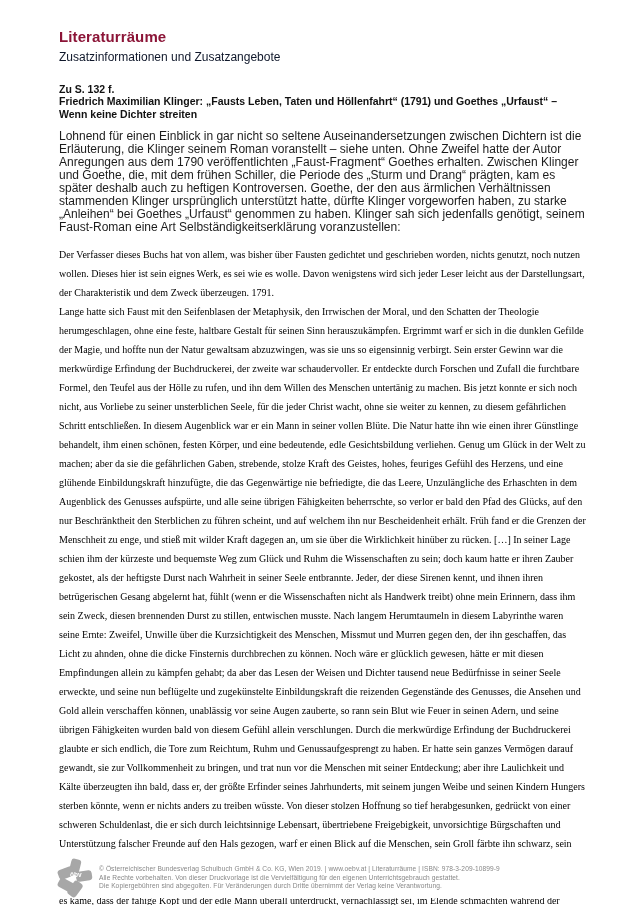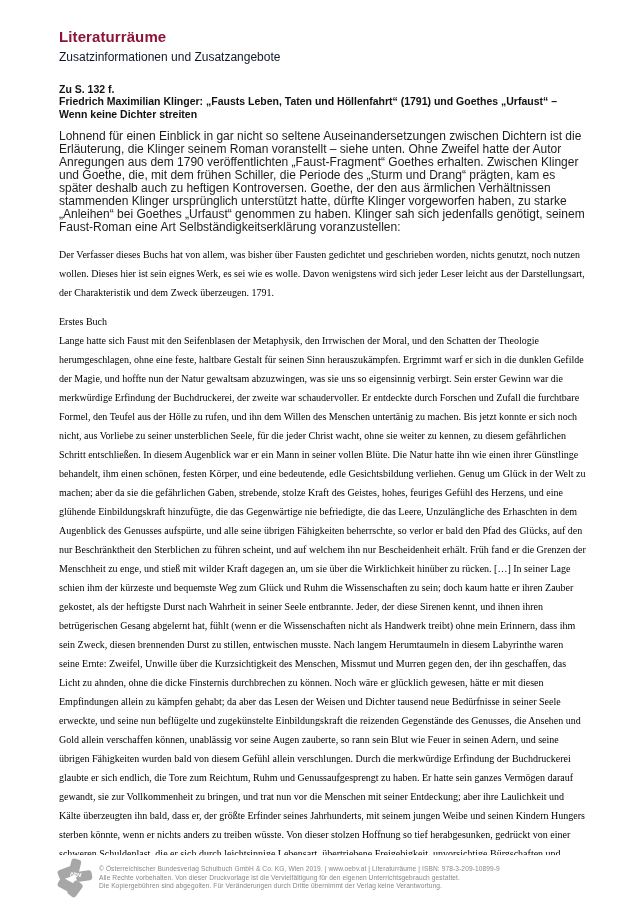--- a/index.html
+++ b/index.html
@@ -102,21 +102,20 @@
     <main>
       <p class="pageref">Zu S. 132 f.</p>
 
       <h1 class="doc-title"><span>Friedrich Maximilian Klinger: „Fausts Leben, Taten und Höllenfahrt“ (1791) und Goethes „Urfaust“ –</span><br><span>Wenn keine Dichter streiten</span></h1>
 
       <p class="sans">Lohnend für einen Einblick in gar nicht so seltene Auseinandersetzungen zwischen Dichtern ist die Erläuterung, die Klinger seinem Roman voranstellt – siehe unten. Ohne Zweifel hatte der Autor Anregungen aus dem 1790 veröffentlichten „Faust-Fragment“ Goethes erhalten. Zwischen Klinger und Goethe, die, mit dem frühen Schiller, die Periode des „Sturm und Drang“ prägten, kam es später deshalb auch zu heftigen Kontroversen. Goethe, der den aus ärmlichen Verhältnissen stammenden Klinger ursprünglich unterstützt hatte, dürfte Klinger vorgeworfen haben, zu starke „Anleihen“ bei Goethes „Urfaust“ genommen zu haben. Klinger sah sich jedenfalls genötigt, seinem Faust-Roman eine Art Selbständigkeitserklärung voranzustellen:</p>
 
       <p class="serif quote">Der Verfasser dieses Buchs hat von allem, was bisher über Fausten gedichtet und geschrieben worden, nichts genutzt, noch nutzen wollen. Dieses hier ist sein eignes Werk, es sei wie es wolle. Davon wenigstens wird sich jeder Leser leicht aus der Darstellungsart, der Charakteristik und dem Zweck überzeugen. 1791.</p>
 
 
-      <p class="serif chapter">Erstes Buch</p>
 
       <p class="serif excerpt">Lange hatte sich Faust mit den Seifenblasen der Metaphysik, den Irrwischen der Moral, und den Schatten der Theologie herumgeschlagen, ohne eine feste, haltbare Gestalt für seinen Sinn herauszukämpfen. Ergrimmt warf er sich in die dunklen Gefilde der Magie, und hoffte nun der Natur gewaltsam abzuzwingen, was sie uns so eigensinnig verbirgt. Sein erster Gewinn war die merkwürdige Erfindung der Buchdruckerei, der zweite war schaudervoller. Er entdeckte durch Forschen und Zufall die furchtbare Formel, den Teufel aus der Hölle zu rufen, und ihn dem Willen des Menschen untertänig zu machen. Bis jetzt konnte er sich noch nicht, aus Vorliebe zu seiner unsterblichen Seele, für die jeder Christ wacht, ohne sie weiter zu kennen, zu diesem gefährlichen Schritt entschließen. In diesem Augenblick war er ein Mann in seiner vollen Blüte. Die Natur hatte ihn wie einen ihrer Günstlinge behandelt, ihm einen schönen, festen Körper, und eine bedeutende, edle Gesichtsbildung verliehen. Genug um Glück in der Welt zu machen; aber da sie die gefährlichen Gaben, strebende, stolze Kraft des Geistes, hohes, feuriges Gefühl des Herzens, und eine glühende Einbildungskraft hinzufügte, die das Gegenwärtige nie befriedigte, die das Leere, Unzulängliche des Erhaschten in dem Augenblick des Genusses aufspürte, und alle seine übrigen Fähigkeiten beherrschte, so verlor er bald den Pfad des Glücks, auf den nur Beschränktheit den Sterblichen zu führen scheint, und auf welchem ihn nur Bescheidenheit erhält. Früh fand er die Grenzen der Menschheit zu enge, und stieß mit wilder Kraft dagegen an, um sie über die Wirklichkeit hinüber zu rücken. […] In seiner Lage schien ihm der kürzeste und bequemste Weg zum Glück und Ruhm die Wissenschaften zu sein; doch kaum hatte er ihren Zauber gekostet, als der heftigste Durst nach Wahrheit in seiner Seele entbrannte. Jeder, der diese Sirenen kennt, und ihnen ihren betrügerischen Gesang abgelernt hat, fühlt (wenn er die Wissenschaften nicht als Handwerk treibt) ohne mein Erinnern, dass ihm sein Zweck, diesen brennenden Durst zu stillen, entwischen musste. Nach langem Herumtaumeln in diesem Labyrinthe waren seine Ernte: Zweifel, Unwille über die Kurzsichtigkeit des Menschen, Missmut und Murren gegen den, der ihn geschaffen, das Licht zu ahnden, ohne die dicke Finsternis durchbrechen zu können. Noch wäre er glücklich gewesen, hätte er mit diesen Empfindungen allein zu kämpfen gehabt; da aber das Lesen der Weisen und Dichter tausend neue Bedürfnisse in seiner Seele erweckte, und seine nun beflügelte und zugekünstelte Einbildungskraft die reizenden Gegenstände des Genusses, die Ansehen und Gold allein verschaffen können, unablässig vor seine Augen zauberte, so rann sein Blut wie Feuer in seinen Adern, und seine übrigen Fähigkeiten wurden bald von diesem Gefühl allein verschlungen. Durch die merkwürdige Erfindung der Buchdruckerei glaubte er sich endlich, die Tore zum Reichtum, Ruhm und Genussaufgesprengt zu haben. Er hatte sein ganzes Vermögen darauf gewandt, sie zur Vollkommenheit zu bringen, und trat nun vor die Menschen mit seiner Entdeckung; aber ihre Laulichkeit und Kälte überzeugten ihn bald, dass er, der größte Erfinder seines Jahrhunderts, mit seinem jungen Weibe und seinen Kindern Hungers sterben könnte, wenn er nichts anders zu treiben wüsste. Von dieser stolzen Hoffnung so tief herabgesunken, gedrückt von einer schweren Schuldenlast, die er sich durch leichtsinnige Lebensart, übertriebene Freigebigkeit, unvorsichtige Bürgschaften und Unterstützung falscher Freunde auf den Hals gezogen, warf er einen Blick auf die Menschen, sein Groll färbte ihn schwarz, sein häusliches Band, da er seine Familie nicht mehr zu erhalten wusste, ward ihm zur Last, und er fing für immer an zu glauben, dass die Gerechtigkeit nicht den Vorsitz bei der Austeilung des Glücks der Menschen habe. Er nagte an dem Gedanken: wie und woher es käme, dass der fähige Kopf und der edle Mann überall unterdrückt, vernachlässigt sei, im Elende schmachten während der Schelm und der Dummkopf reich, glücklich und angesehen wären. So leicht nun Weisen und Prediger diesen Zweifel zu heben wissen, so erbittert er gleichwohl,</p>
     </main>
   </div>
 
   <footer class="footer">
     <div class="footer-logo">
       <svg width="36" height="40" viewBox="0 0 36 40">
         <g fill="#a7a7a7">
           <rect x="13" y="1" width="10" height="16" rx="3" transform="rotate(14 18 9)"></rect>

